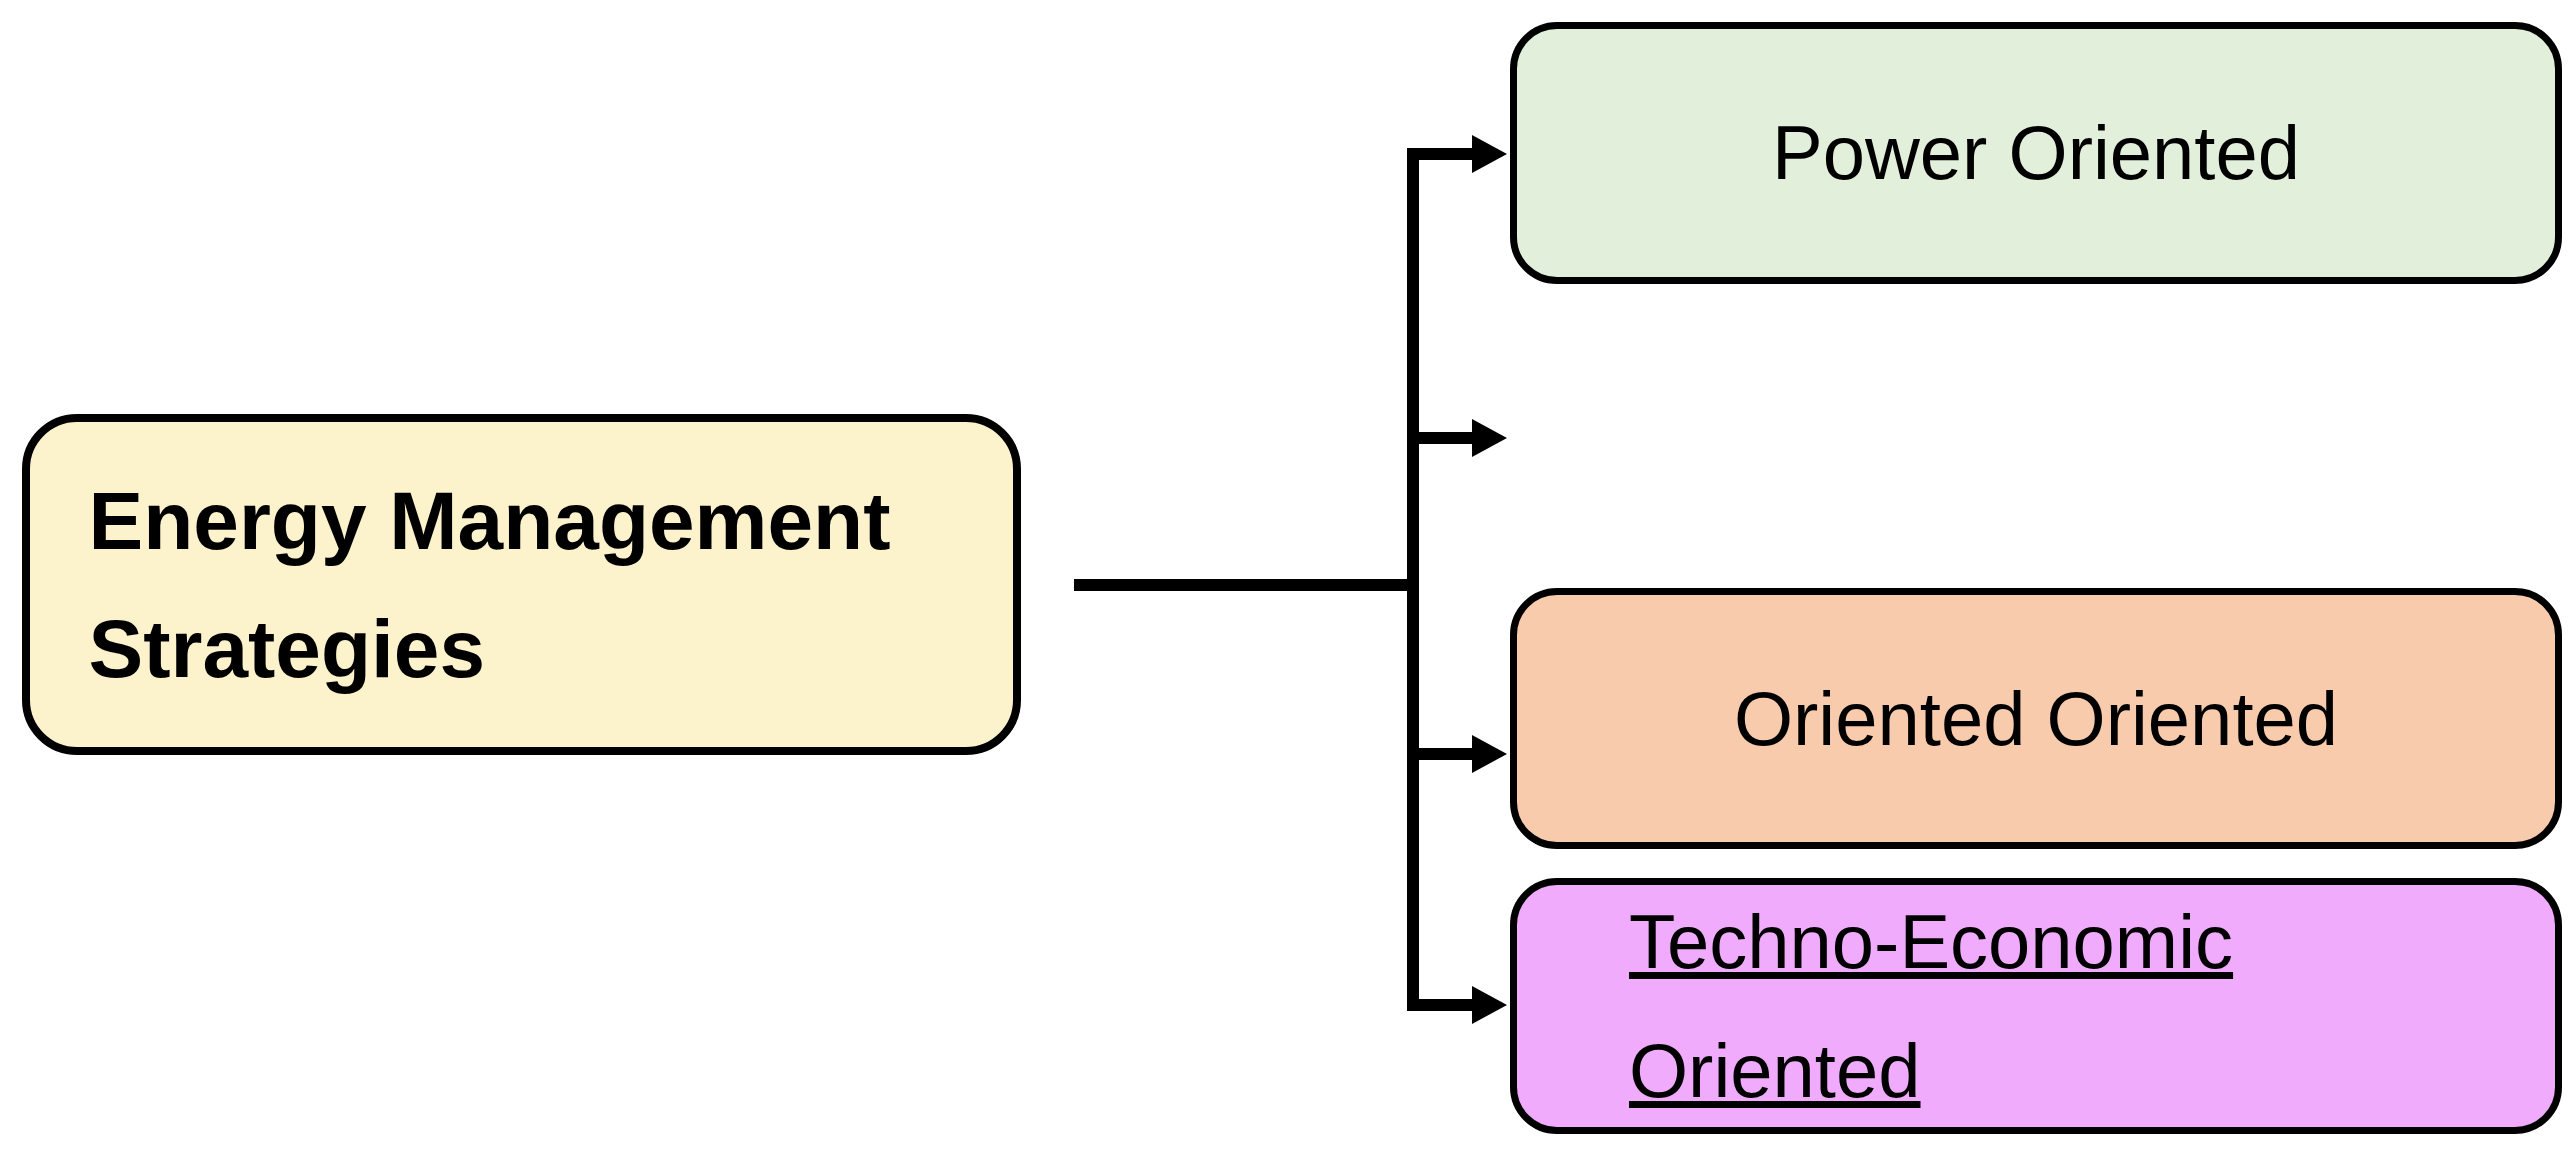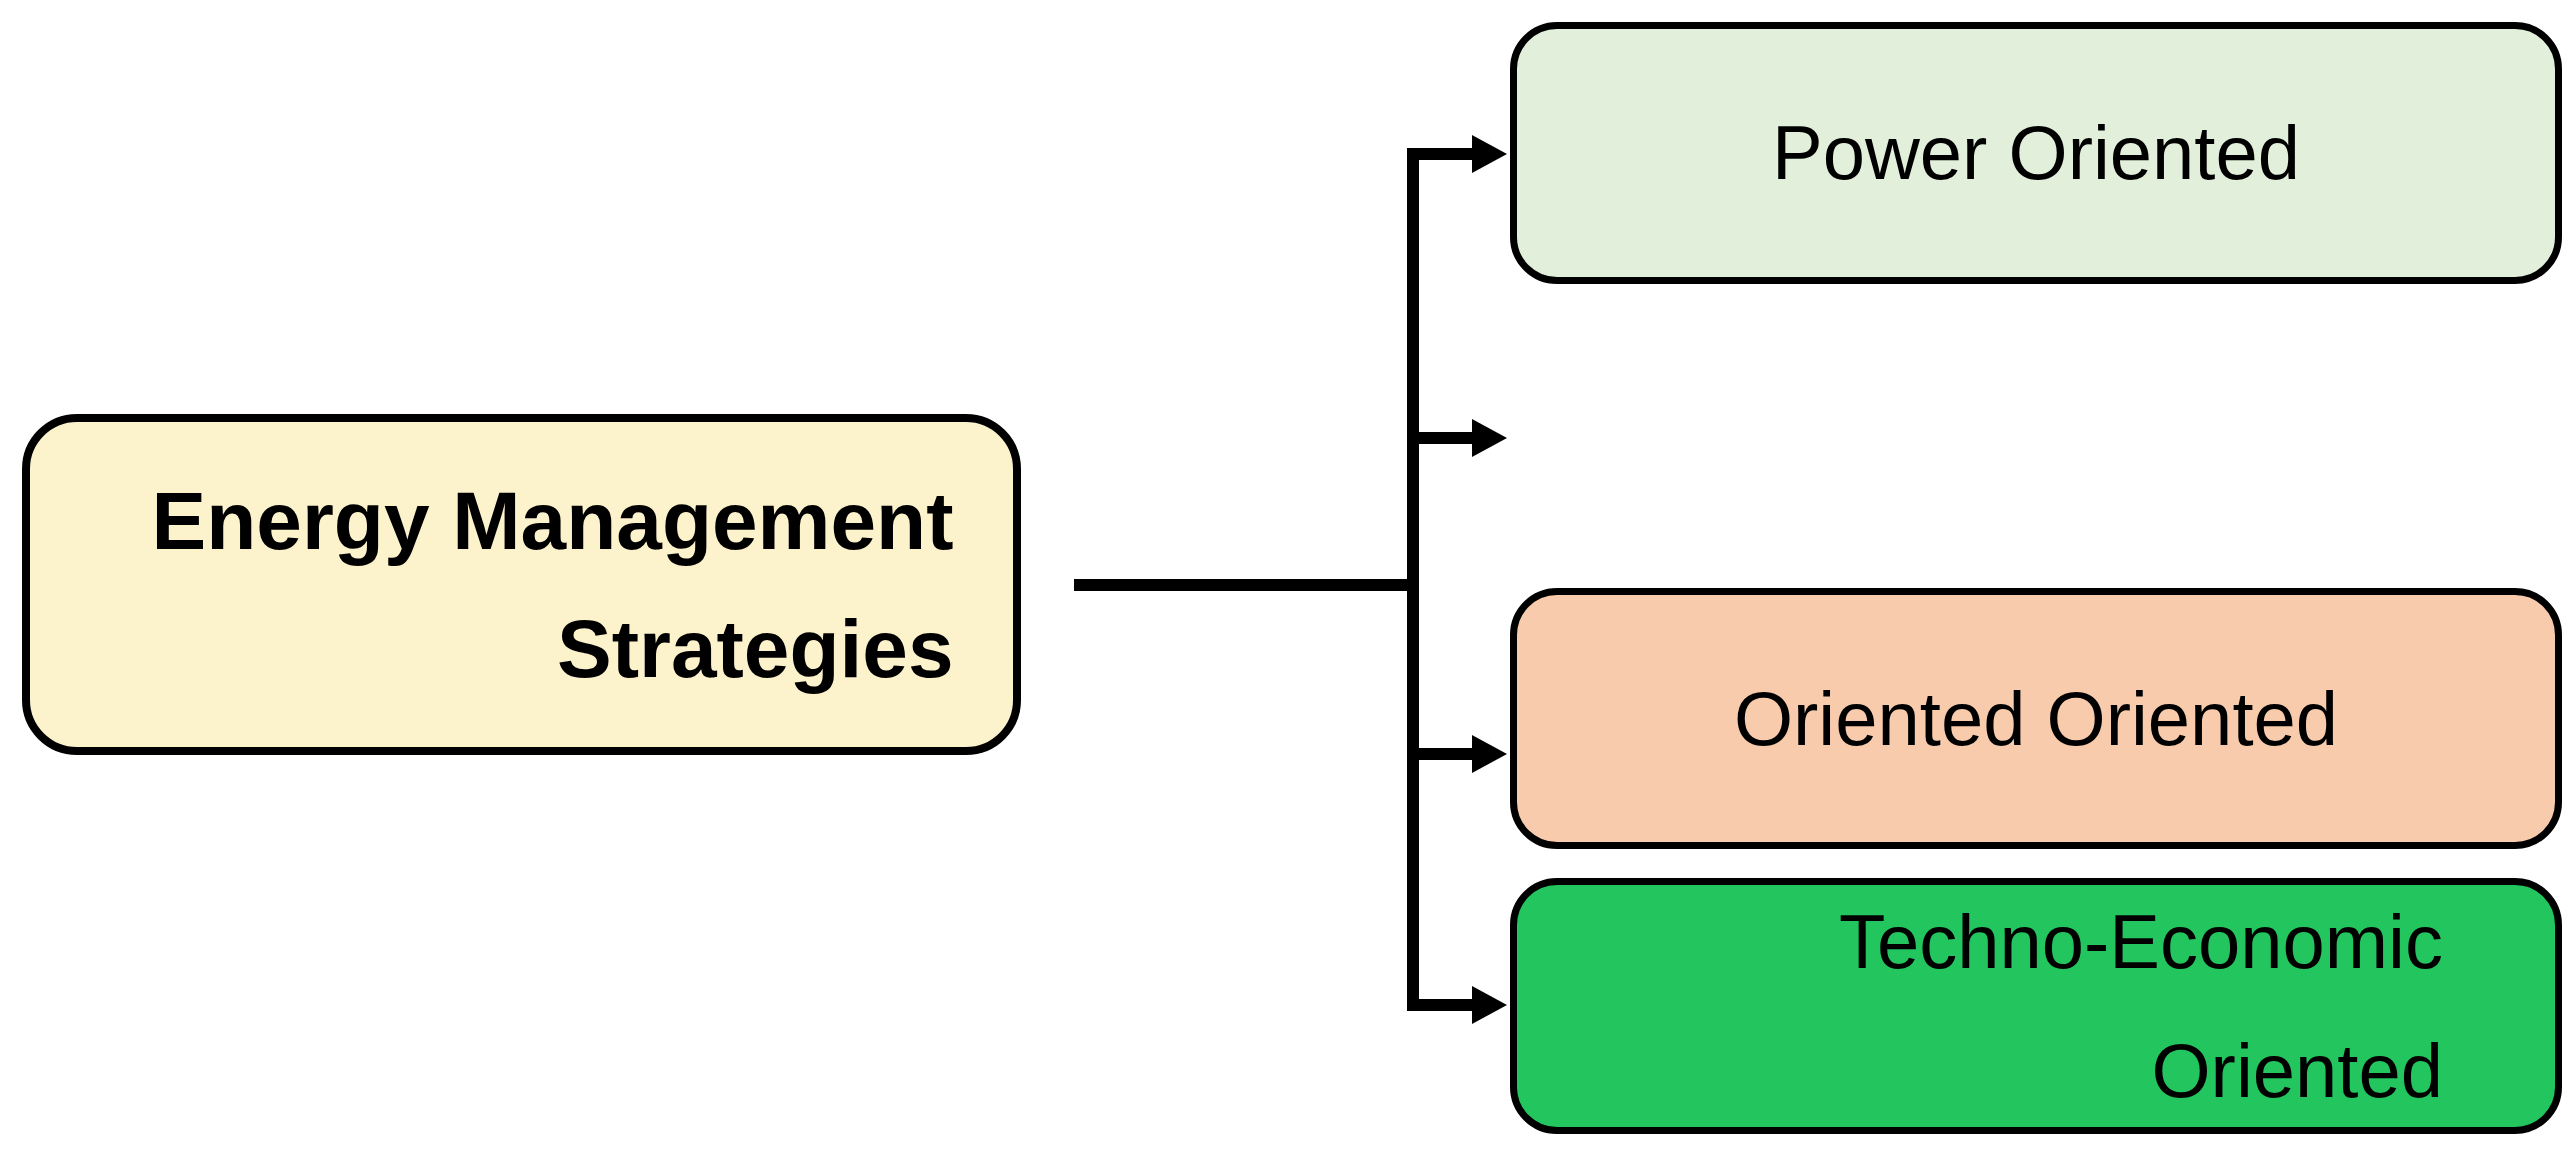--- a/index.html
+++ b/index.html
@@ -16,21 +16,21 @@
     font-family: "Liberation Sans", sans-serif;
     color: #000000;
   }
   .box {
     position: absolute;
     box-sizing: border-box;
     border: 7.8px solid #000000;
     display: flex;
     align-items: center;
     justify-content: center;
-    text-align: right;
+    text-align: left;
   }
   .root-box {
     left: 21.5px;
     top: 414px;
     width: 999px;
     height: 341px;
     border-radius: 55px;
     border-width: 8.5px;
   }
   .root-label {
@@ -120,18 +120,18 @@
 
   <div class="box branch-box" id="branch-box-0" style="background-color: rgb(226, 239, 218);">
     <div class="branch-label">Power Oriented</div>
   </div>
 
 
   <div class="box branch-box" id="branch-box-2" style="background-color: rgb(248, 203, 173);">
     <div class="branch-label">Oriented Oriented</div>
   </div>
 
-  <div class="box branch-box" id="branch-box-3" style="background-color: #22c55e;">
+  <div class="box branch-box" id="branch-box-3" style="background-color: #f0abfc; text-decoration: underline;">
     <div class="branch-label" id="branch-label-3">Techno-Economic Oriented</div>
   </div>
 
 </div>
 
 
 </body></html>

